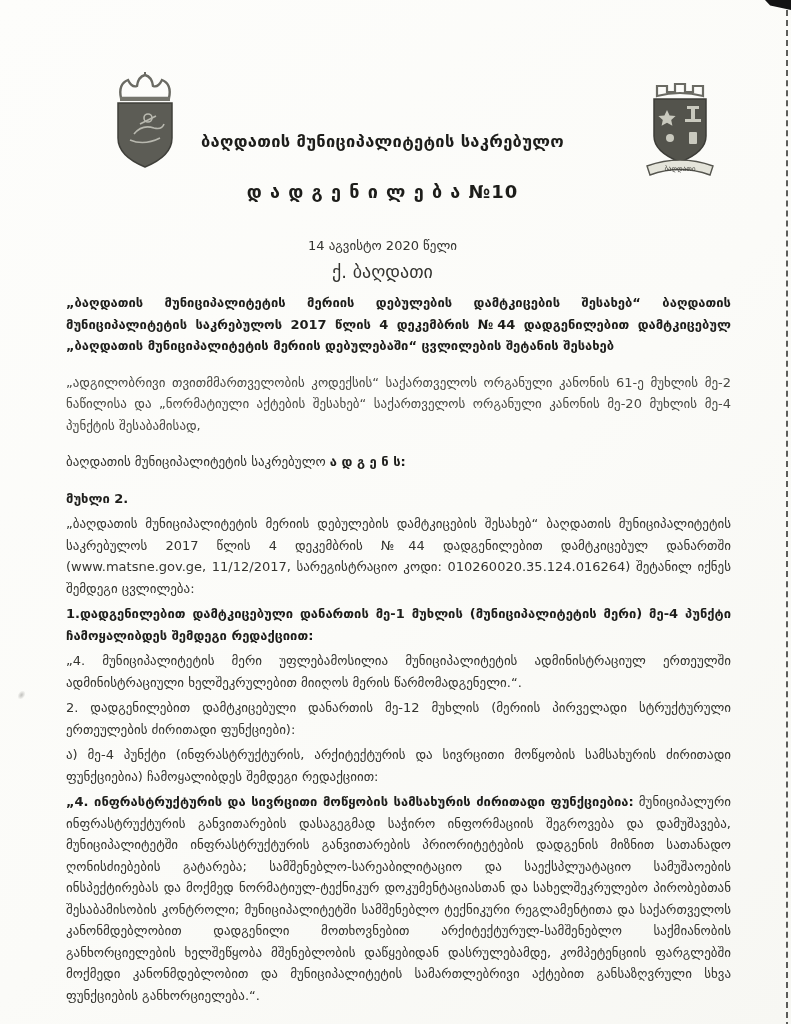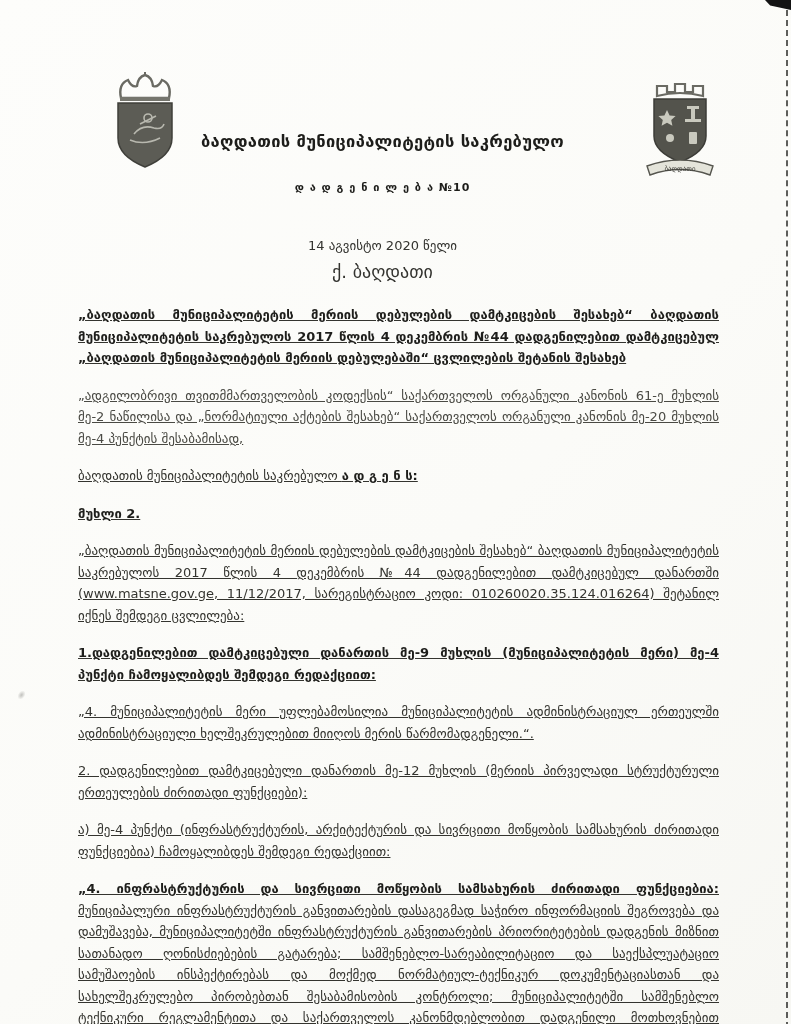--- a/index.html
+++ b/index.html
@@ -53,21 +53,21 @@
   }
   .org-title {
     top: 132px;
     font-size: 16.5px;
     font-weight: bold;
     letter-spacing: 0.3px;
     color: #1d1d1a;
   }
   .doc-type {
     top: 181px;
-    font-size: 11px;
+    font-size: 18px;
     font-weight: bold;
     letter-spacing: 1px;
     color: #1d1d1a;
   }
   .date-line {
     top: 238px;
     font-size: 13px;
     color: #33332f;
   }
   .place-line {
@@ -79,24 +79,23 @@
   .doc-body {
     position: absolute;
     left: 62px;
     top: 288px;
     width: 673px;
     font-size: 13px;
     line-height: 21.5px;
     color: #34342f;
   }
   .para {
-    margin: 16px;
+    margin: 4px;
     text-align: justify;
     text-justify: inter-word;
-    text-decoration: underline;
   }
   .para .b { font-weight: bold; color: #1e1e1b; }
   .gap-before { margin-top: 15px; }
   .gap-before-lg { margin-top: 24px; }
   .light { color: #4a4a44; }
 </style>
 </head>
 <body>
 
 <div class="page">
@@ -148,21 +147,21 @@
   <div class="hdr doc-type">დ ა დ გ ე ნ ი ლ ე ბ ა  №10</div>
   <div class="hdr date-line">14 აგვისტო  2020 წელი</div>
   <div class="hdr place-line">ქ. ბაღდათი</div>
 
   <div class="doc-body">
       <p class="para"><span class="b">„ბაღდათის მუნიციპალიტეტის მერიის დებულების დამტკიცების შესახებ“ ბაღდათის მუნიციპალიტეტის საკრებულოს 2017 წლის 4 დეკემბრის  №44 დადგენილებით დამტკიცებულ „ბაღდათის მუნიციპალიტეტის მერიის  დებულებაში“ ცვლილების შეტანის შესახებ</span></p>
       <p class="para gap-before light"><span>„ადგილობრივი თვითმმართველობის კოდექსის“ საქართველოს ორგანული კანონის  61-ე მუხლის მე-2 ნაწილისა და „ნორმატიული აქტების შესახებ“ საქართველოს ორგანული კანონის მე-20 მუხლის მე-4 პუნქტის შესაბამისად,</span></p>
       <p class="para gap-before"><span>ბაღდათის მუნიციპალიტეტის საკრებულო </span><span class="b">ა დ გ ე ნ ს:</span></p>
       <p class="para gap-before"><span class="b">მუხლი 2.</span></p>
       <p class="para"><span>„ბაღდათის მუნიციპალიტეტის მერიის დებულების დამტკიცების შესახებ“ ბაღდათის მუნიციპალიტეტის საკრებულოს 2017 წლის 4 დეკემბრის  №44 დადგენილებით დამტკიცებულ დანართში (www.matsne.gov.ge, 11/12/2017, სარეგისტრაციო კოდი: 010260020.35.124.016264) შეტანილ იქნეს შემდეგი ცვლილება:</span></p>
-      <p class="para"><span class="b">1.დადგენილებით დამტკიცებული დანართის მე-9 მუხლის (მუნიციპალიტეტის მერი) მე-4 პუნქტი ჩამოყალიბდეს შემდეგი რედაქციით:</span></p>
+      <p class="para"><span class="b">1.დადგენილებით დამტკიცებული დანართის მე-1 მუხლის (მუნიციპალიტეტის მერი) მე-4 პუნქტი ჩამოყალიბდეს შემდეგი რედაქციით:</span></p>
       <p class="para"><span>„4. მუნიციპალიტეტის მერი უფლებამოსილია მუნიციპალიტეტის ადმინისტრაციულ ერთეულში ადმინისტრაციული ხელშეკრულებით მიიღოს მერის წარმომადგენელი.“.</span></p>
       <p class="para"><span>2. დადგენილებით დამტკიცებული დანართის მე-12 მუხლის (მერიის პირველადი სტრუქტურული ერთეულების ძირითადი ფუნქციები):</span></p>
       <p class="para"><span>ა) მე-4 პუნქტი (ინფრასტრუქტურის, არქიტექტურის და სივრცითი მოწყობის სამსახურის ძირითადი ფუნქციებია) ჩამოყალიბდეს შემდეგი რედაქციით:</span></p>
       <p class="para"><span class="b">„4. ინფრასტრუქტურის და სივრცითი მოწყობის  სამსახურის ძირითადი ფუნქციებია:</span><span> მუნიციპალური ინფრასტრუქტურის განვითარების დასაგეგმად საჭირო ინფორმაციის შეგროვება და დამუშავება, მუნიციპალიტეტში ინფრასტრუქტურის განვითარების პრიორიტეტების დადგენის მიზნით სათანადო ღონისძიებების გატარება; სამშენებლო-სარეაბილიტაციო და საექსპლუატაციო სამუშაოების ინსპექტირებას და მოქმედ ნორმატიულ-ტექნიკურ დოკუმენტაციასთან და სახელშეკრულებო პირობებთან შესაბამისობის კონტროლი; მუნიციპალიტეტში სამშენებლო ტექნიკური რეგლამენტითა და საქართველოს კანონმდებლობით დადგენილი მოთხოვნებით არქიტექტურულ-სამშენებლო საქმიანობის განხორციელების ხელშეწყობა მშენებლობის დაწყებიდან დასრულებამდე, კომპეტენციის ფარგლებში მოქმედი კანონმდებლობით და მუნიციპალიტეტის სამართლებრივი აქტებით განსაზღვრული სხვა ფუნქციების  განხორციელება.“.</span></p>
       <p class="para gap-before-lg"><span>ბ) მე-5 პუნქტი ( კულტური, განათლების, სპორტის და ახალგაზრდულ საქმეთა სამსახურის ძირითადი ფუნქციებია) ჩამოყალიბდეს შემდეგი რედაქციით:</span></p>
     </div>
 
 </div>
 
 </body></html>

